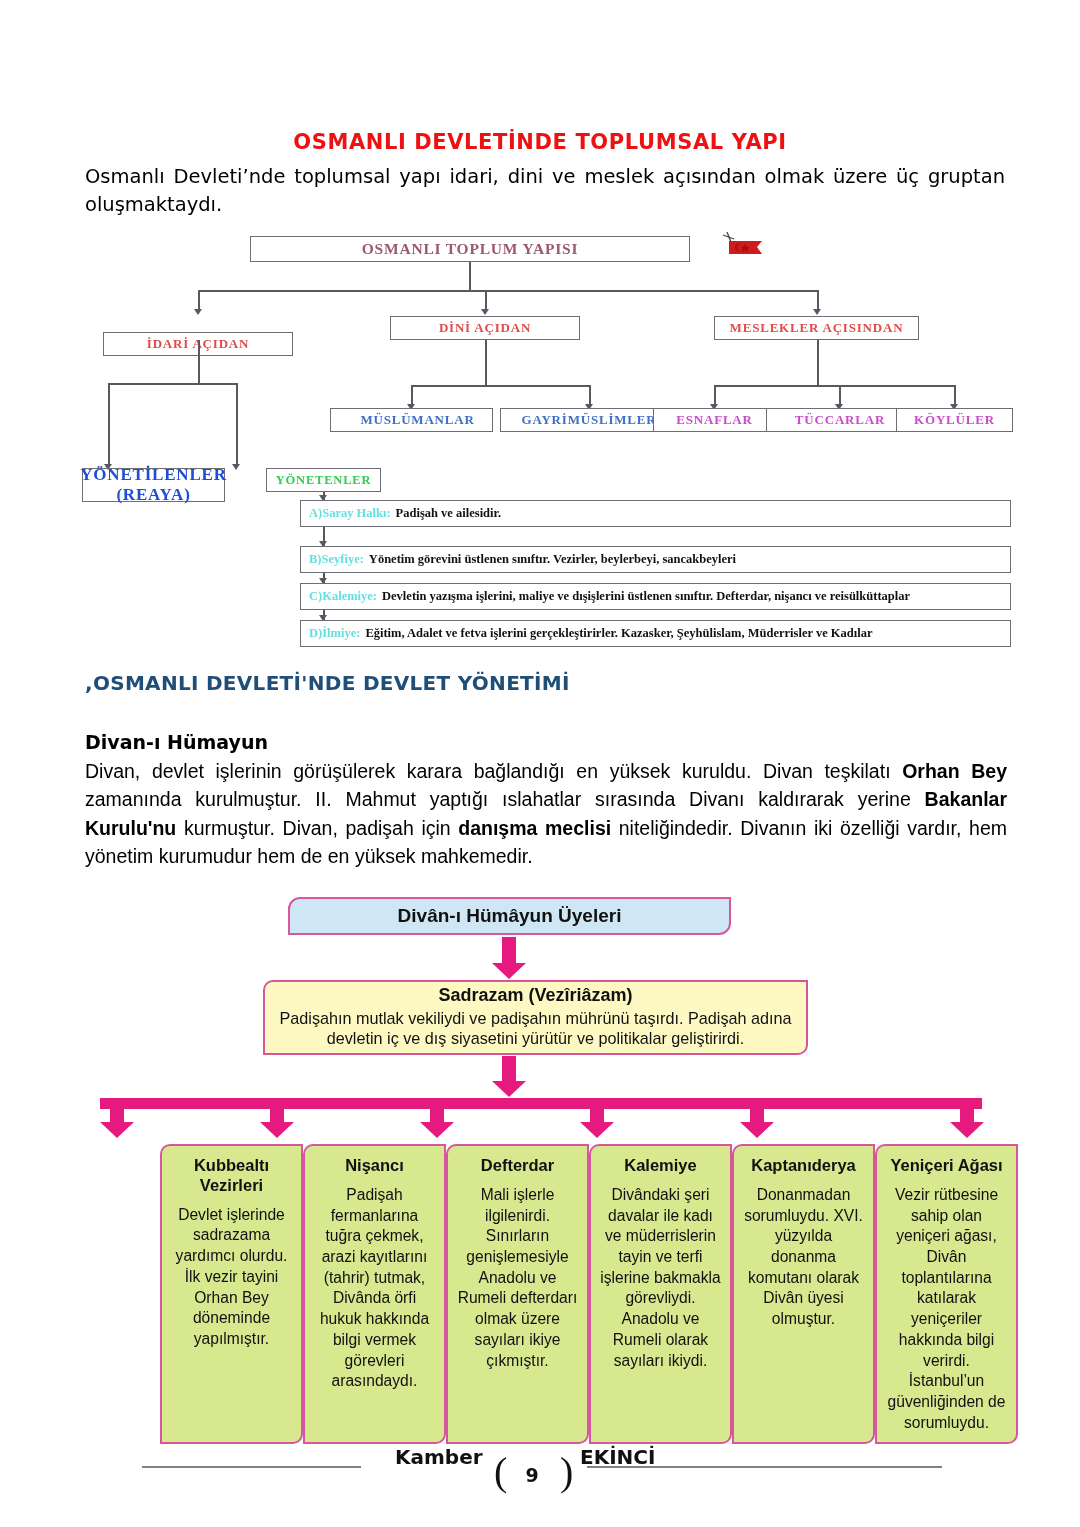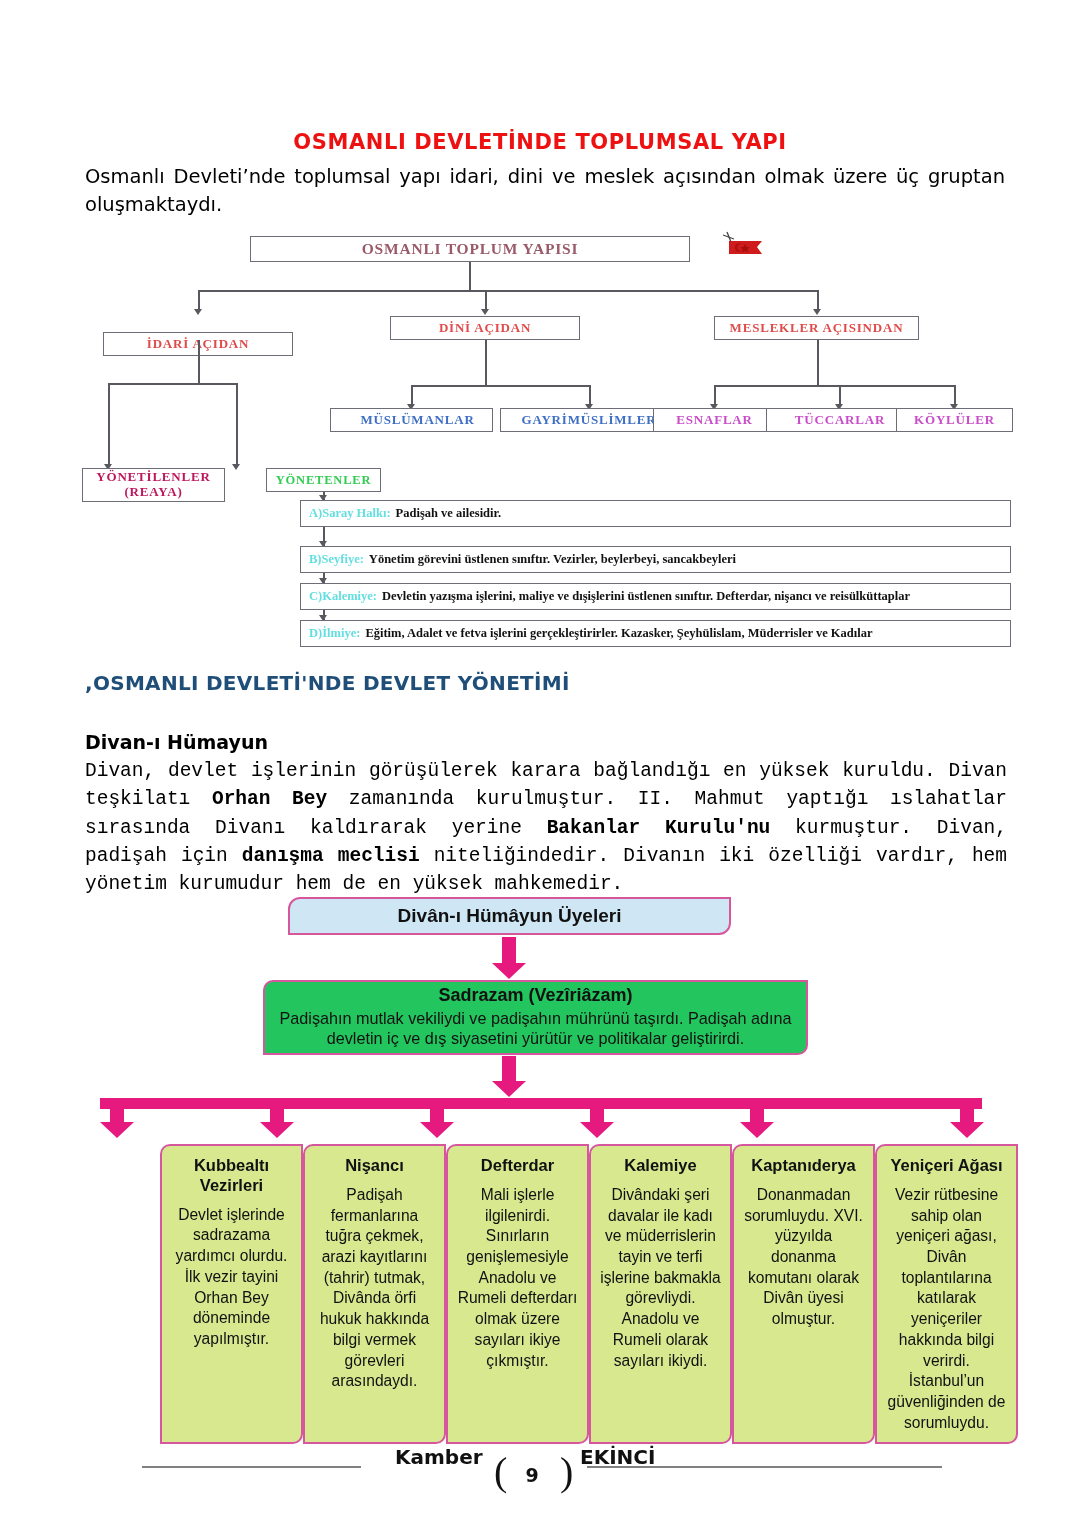--- a/index.html
+++ b/index.html
@@ -74,21 +74,21 @@
   }
   .n-root   { left: 172px; top: 8px;  width: 440px; height: 26px; color:#9a5a6a; font-size: 15.5px; }
   .n-idari  { left: 25px;  top: 104px; width: 190px; height: 24px; color:#e04b4b; font-size: 13px; }
   .n-dini   { left: 312px; top: 88px; width: 190px; height: 24px; color:#e04b4b; font-size: 13px; }
   .n-meslek { left: 636px; top: 88px; width: 205px; height: 24px; color:#e04b4b; font-size: 13px; }
   .n-musl   { left: 252px; top: 180px; width: 163px; height: 24px; color:#3f6fc4; font-size: 13px; padding-left: 12px; }
   .n-gayri  { left: 422px; top: 180px; width: 178px; height: 24px; color:#3f6fc4; font-size: 13px; }
   .n-esnaf  { left: 575px; top: 180px; width: 123px; height: 24px; color:#c94cc9; font-size: 13px; }
   .n-tucc   { left: 688px; top: 180px; width: 148px; height: 24px; color:#c94cc9; font-size: 13px; }
   .n-koy    { left: 818px; top: 180px; width: 117px; height: 24px; color:#c94cc9; font-size: 13px; }
-  .n-reaya  { left: 4px;   top: 240px; width: 143px; height: 34px; color:#be185d; font-size: 13px; }
+  .n-reaya  { left: 4px;   top: 240px; width: 143px; height: 34px; color:#1d4ed8; font-size: 17px; }
   .n-yonet  { left: 188px; top: 240px; width: 115px; height: 24px; color:#32cc52; font-size: 12.5px; }
 
   #societal-diagram .rowbox {
     position: absolute;
     left: 222px;
     width: 711px;
     height: 27px;
     border: 1.4px solid #6d6d78;
     background: #ffffff;
     box-sizing: border-box;
@@ -132,21 +132,21 @@
     color: #000;
     font-family: "DejaVu Sans", sans-serif;
   }
   .body-para {
     position: absolute;
     left: 85px; top: 757px;
     width: 922px;
     font-size: 19.5px;
     line-height: 1.45;
     text-align: justify;
-    font-family: Liberation Mono, monospace;
+    font-family: Liberation Sans, sans-serif;
   }
   .body-para b { font-weight: bold; }
 
   
   #divan-diagram {
     position: absolute;
     left: 78px; top: 893px;
     width: 940px;
     height: 538px;
   }
@@ -158,21 +158,21 @@
     border: 2px solid #d7579f;
     border-radius: 12px 0 12px 0;
     display: flex; align-items: center; justify-content: center;
     font-size: 19px; font-weight: bold; color: #111;
     box-sizing: border-box;
   }
   .sadrazam-box {
     position: absolute;
     left: 185px; top: 87px;
     width: 545px; height: 75px;
-    background: #22c55e;
+    background: #fef9c3;
     border: 2px solid #d7579f;
     border-radius: 10px 0 10px 0;
     box-sizing: border-box;
     display: flex; flex-direction: column;
     align-items: center; justify-content: center;
     padding: 3px 14px 5px;
     text-align: center;
   }
   .sadrazam-box .sz-title { font-size: 18px; font-weight: bold; color:#111; margin-bottom: 2px; }
   .sadrazam-box .sz-body  { font-size: 16.2px; line-height: 1.25; color:#111; }

